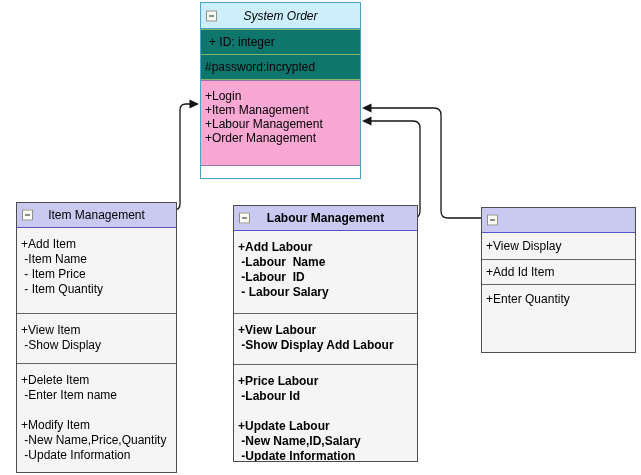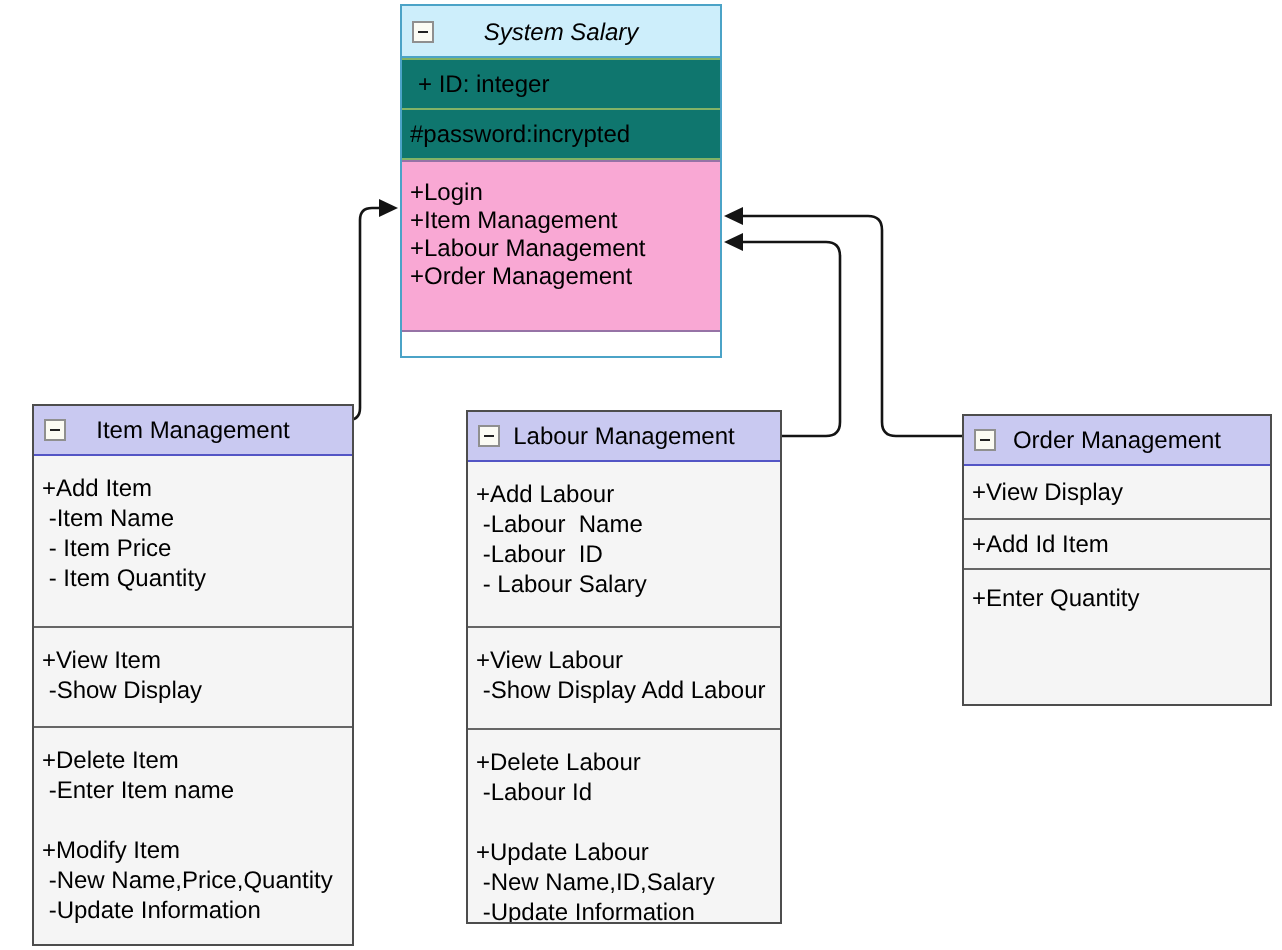--- a/index.html
+++ b/index.html
@@ -68,21 +68,21 @@
       <path d="M 481 218 L 448 218 Q 441 218 441 211 L 441 115 Q 441 108 434 108 L 370 108"></path>
       <polygon points="362,108 371.5,103.5 371.5,112.5" fill="#141414" stroke="none"></polygon>
     </g>
   </svg>
 
   <div class="uml sys" style="left:200px;top:2px;width:161px;height:177px;">
     <div class="hdr">
       <span class="collapse">
           <span class="minus"></span>
         </span>
-      <span>System Salary</span>
+      <span>System Order</span>
     </div>
     <div class="grow r0">+ ID: integer</div>
     <div class="grow r1">#password:incrypted</div>
     <div class="pink">+Login
 +Item Management
 +Labour Management
 +Order Management</div>
   </div>
 
   <div class="uml gray" style="left:16px;top:202px;width:161px;height:271px;">
@@ -99,46 +99,45 @@
     <div class="sec bt" style="height:50px;">+View Item
  -Show Display</div>
     <div class="sec bt" style="height:111px;">+Delete Item
  -Enter Item name
 
 +Modify Item
  -New Name,Price,Quantity
  -Update Information</div>
   </div>
 
-  <div class="uml gray" style="left:233px;top:205px;width:158px;height:257px;">
+  <div class="uml gray" style="left:233px;top:205px;width:185px;height:257px;font-weight:bold;">
     <div class="hdr">
       <span class="collapse">
           <span class="minus"></span>
         </span>
       <span>Labour Management</span>
     </div>
     <div class="sec" style="height:82px;">+Add Labour
  -Labour  Name
  -Labour  ID
  - Labour Salary</div>
     <div class="sec bt" style="height:51px;">+View Labour
  -Show Display Add Labour</div>
-    <div class="sec bt" style="height:99px;">+Delete Labour
+    <div class="sec bt" style="height:99px;">+Price Labour
  -Labour Id
 
 +Update Labour
  -New Name,ID,Salary
  -Update Information</div>
   </div>
 
   <div class="uml gray" style="left:481px;top:207px;width:155px;height:146px;">
     <div class="hdr">
       <span class="collapse">
           <span class="minus"></span>
         </span>
-      <span>Order Management</span>
     </div>
     <div class="orow" style="height:26px;">+View Display</div>
     <div class="orow bt" style="height:25px;">+Add Id Item</div>
     <div class="orow bt" style="height:70px;align-items:flex-start;padding-top:7px;">+Enter Quantity</div>
   </div>
 
 </div>
 
 </body></html>

